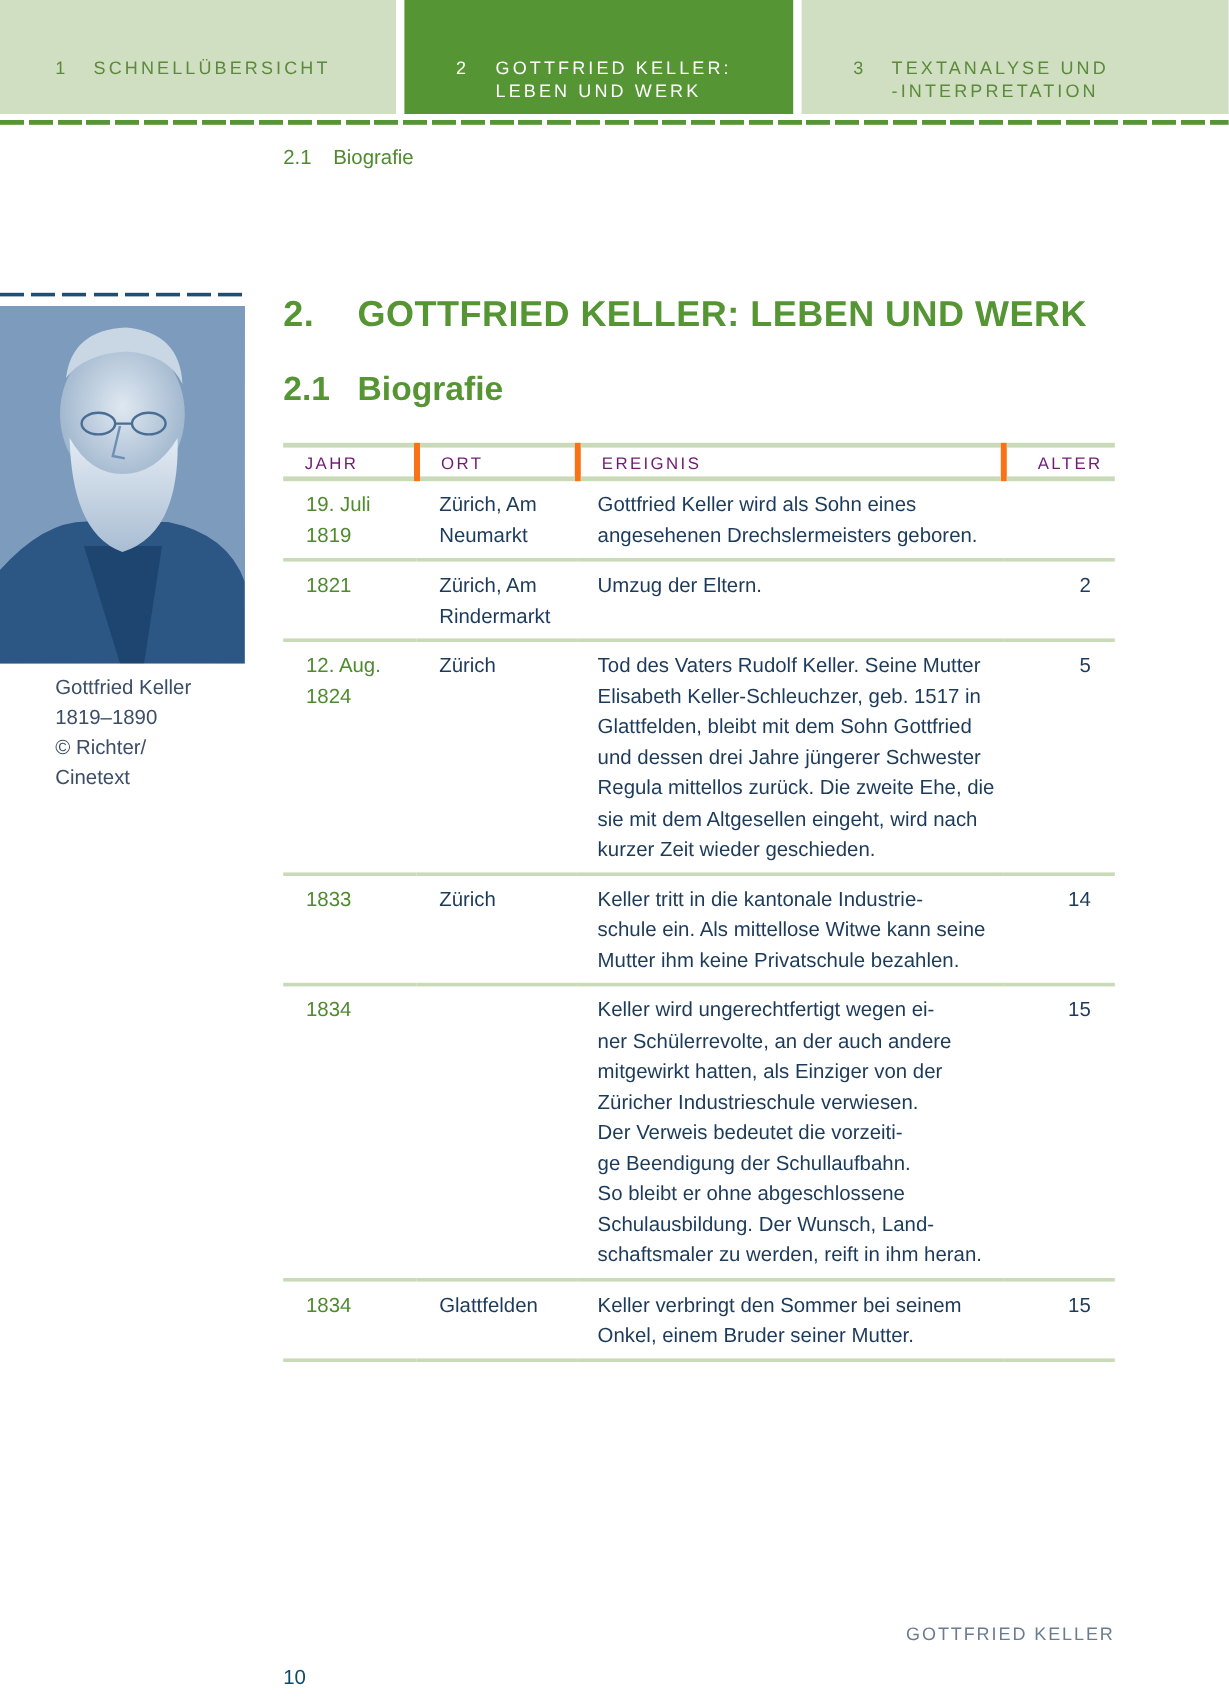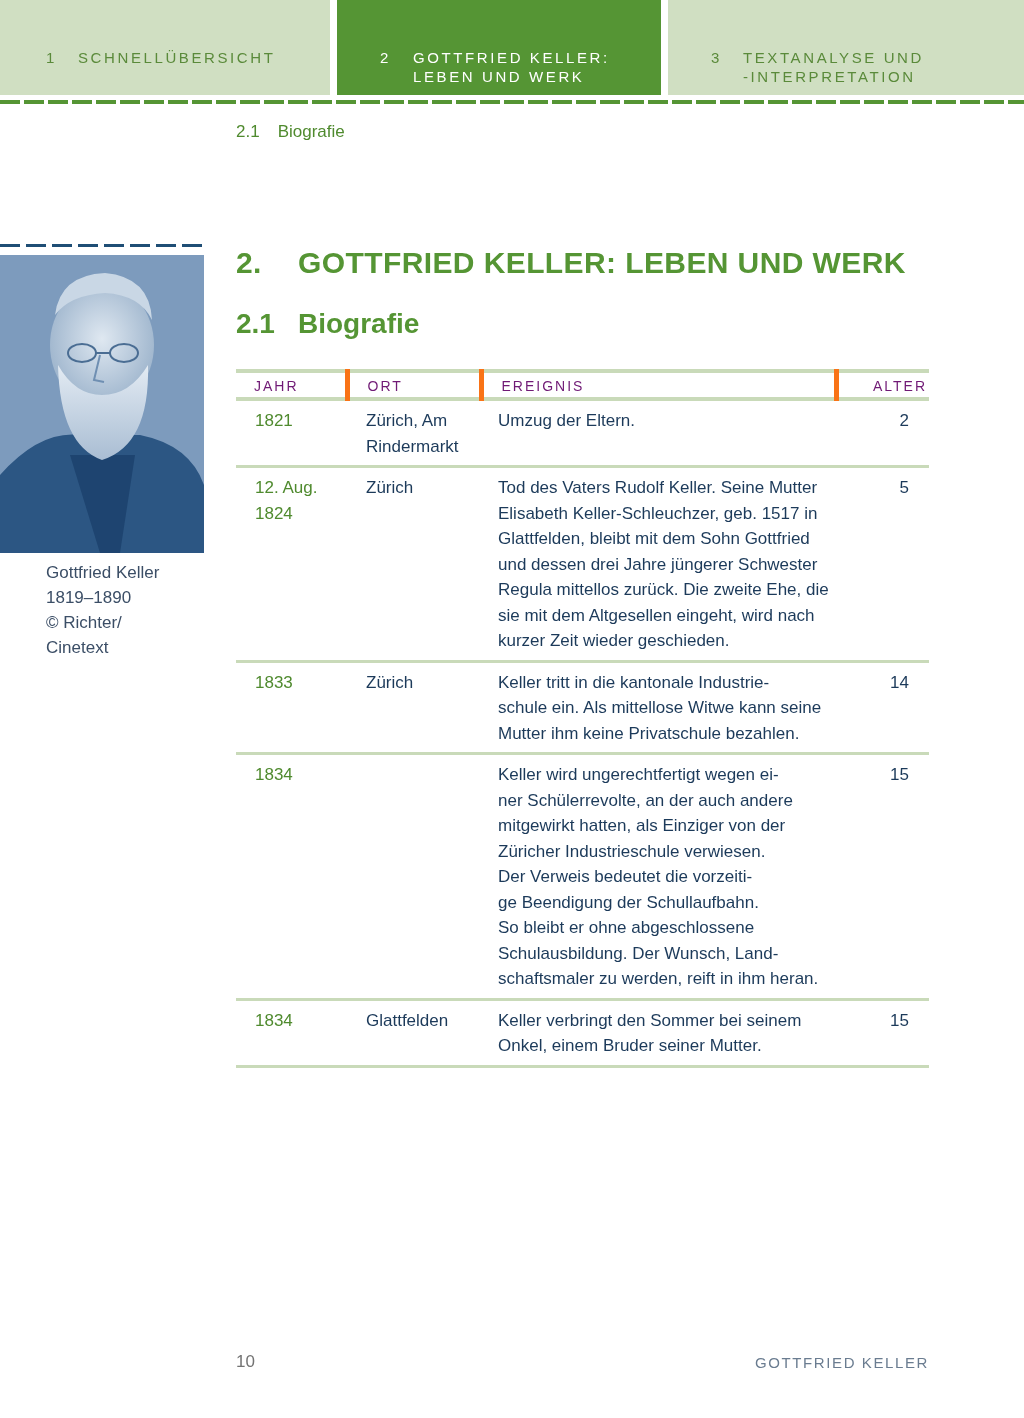--- a/index.html
+++ b/index.html
@@ -39,30 +39,30 @@
     .h1 .h1-num { display: inline-block; width: 62px; }
     .h2 { position: absolute; left: 236px; top: 308px; font-size: 28px; font-weight: bold; color: #559534; }
     .h2 .h2-num { display: inline-block; width: 62px; }
 
     
     .bio-table { position: absolute; left: 236px; top: 369px; width: 693px; border-collapse: collapse; }
     .bio-table th, .bio-table td { vertical-align: top; text-align: left; }
     .bio-table thead tr { border-top: 4px solid #c9dab9; border-bottom: 4px solid #c9dab9; }
     .bio-table th { font-weight: normal; color: #701a75; font-size: 14px; letter-spacing: 2px; height: 28px; padding: 5px 0 0 18px; }
     .bio-table th + th { border-left: 5px solid #f97316; }
-    .bio-table th.alter { text-align: right; padding-right: 2px; }
+    .bio-table th.alter { text-align: center; padding-right: 2px; }
     .bio-table tbody tr { border-bottom: 3px solid #c9dab9; }
     .bio-table td { font-size: 17px; line-height: 25.5px; padding: 7px 0 6px 0; color: #1c3a5a; }
     .bio-table td.jahr { color: #4f8a2e; padding-left: 19px; width: 111px; }
     .bio-table td.ort { padding-left: 19px; width: 134px; }
     .bio-table td.ereignis { padding-left: 17px; width: 355px; white-space: pre-line; }
     .bio-table td.alter { text-align: right; padding-right: 20px; width: 93px; }
 
     
-    .page-num { position: absolute; left: 236px; top: 1352px; font-size: 17px; color: #737373; }
+    .page-num { position: absolute; left: 236px; top: 1388px; font-size: 17px; color: #0c4a6e; }
     .footer-title { position: absolute; right: 95px; top: 1354px; font-size: 15px; letter-spacing: 1.6px; color: #6a7c90; }
   </style>
 </head>
 <body>
 
 <div class="tabs">
   <div class="tab tab1">
     <span class="num">1</span>
     <span class="lbl">SCHNELLÜBERSICHT</span>
   </div>
@@ -126,20 +126,26 @@
   <thead>
     <tr>
       <th>JAHR</th>
       <th>ORT</th>
       <th>EREIGNIS</th>
       <th class="alter">ALTER</th>
     </tr>
   </thead>
   <tbody>
     <tr>
+      <td class="jahr">19. Juli 1819</td>
+      <td class="ort">Zürich, Am Neumarkt</td>
+      <td class="ereignis">Gottfried Keller wird als Sohn eines angesehenen Drechslermeisters geboren.</td>
+      <td class="alter"></td>
+    </tr>
+    <tr>
       <td class="jahr">1821</td>
       <td class="ort">Zürich, Am Rindermarkt</td>
       <td class="ereignis">Umzug der Eltern.</td>
       <td class="alter">2</td>
     </tr>
     <tr>
       <td class="jahr">12. Aug. 1824</td>
       <td class="ort">Zürich</td>
       <td class="ereignis">Tod des Vaters Rudolf Keller. Seine Mutter Elisabeth Keller-Schleuchzer, geb. 1517 in Glattfelden, bleibt mit dem Sohn Gottfried und dessen drei Jahre jüngerer Schwester Regula mittellos zurück. Die zweite Ehe, die sie mit dem Altgesellen eingeht, wird nach kurzer Zeit wieder geschieden.</td>
       <td class="alter">5</td>

